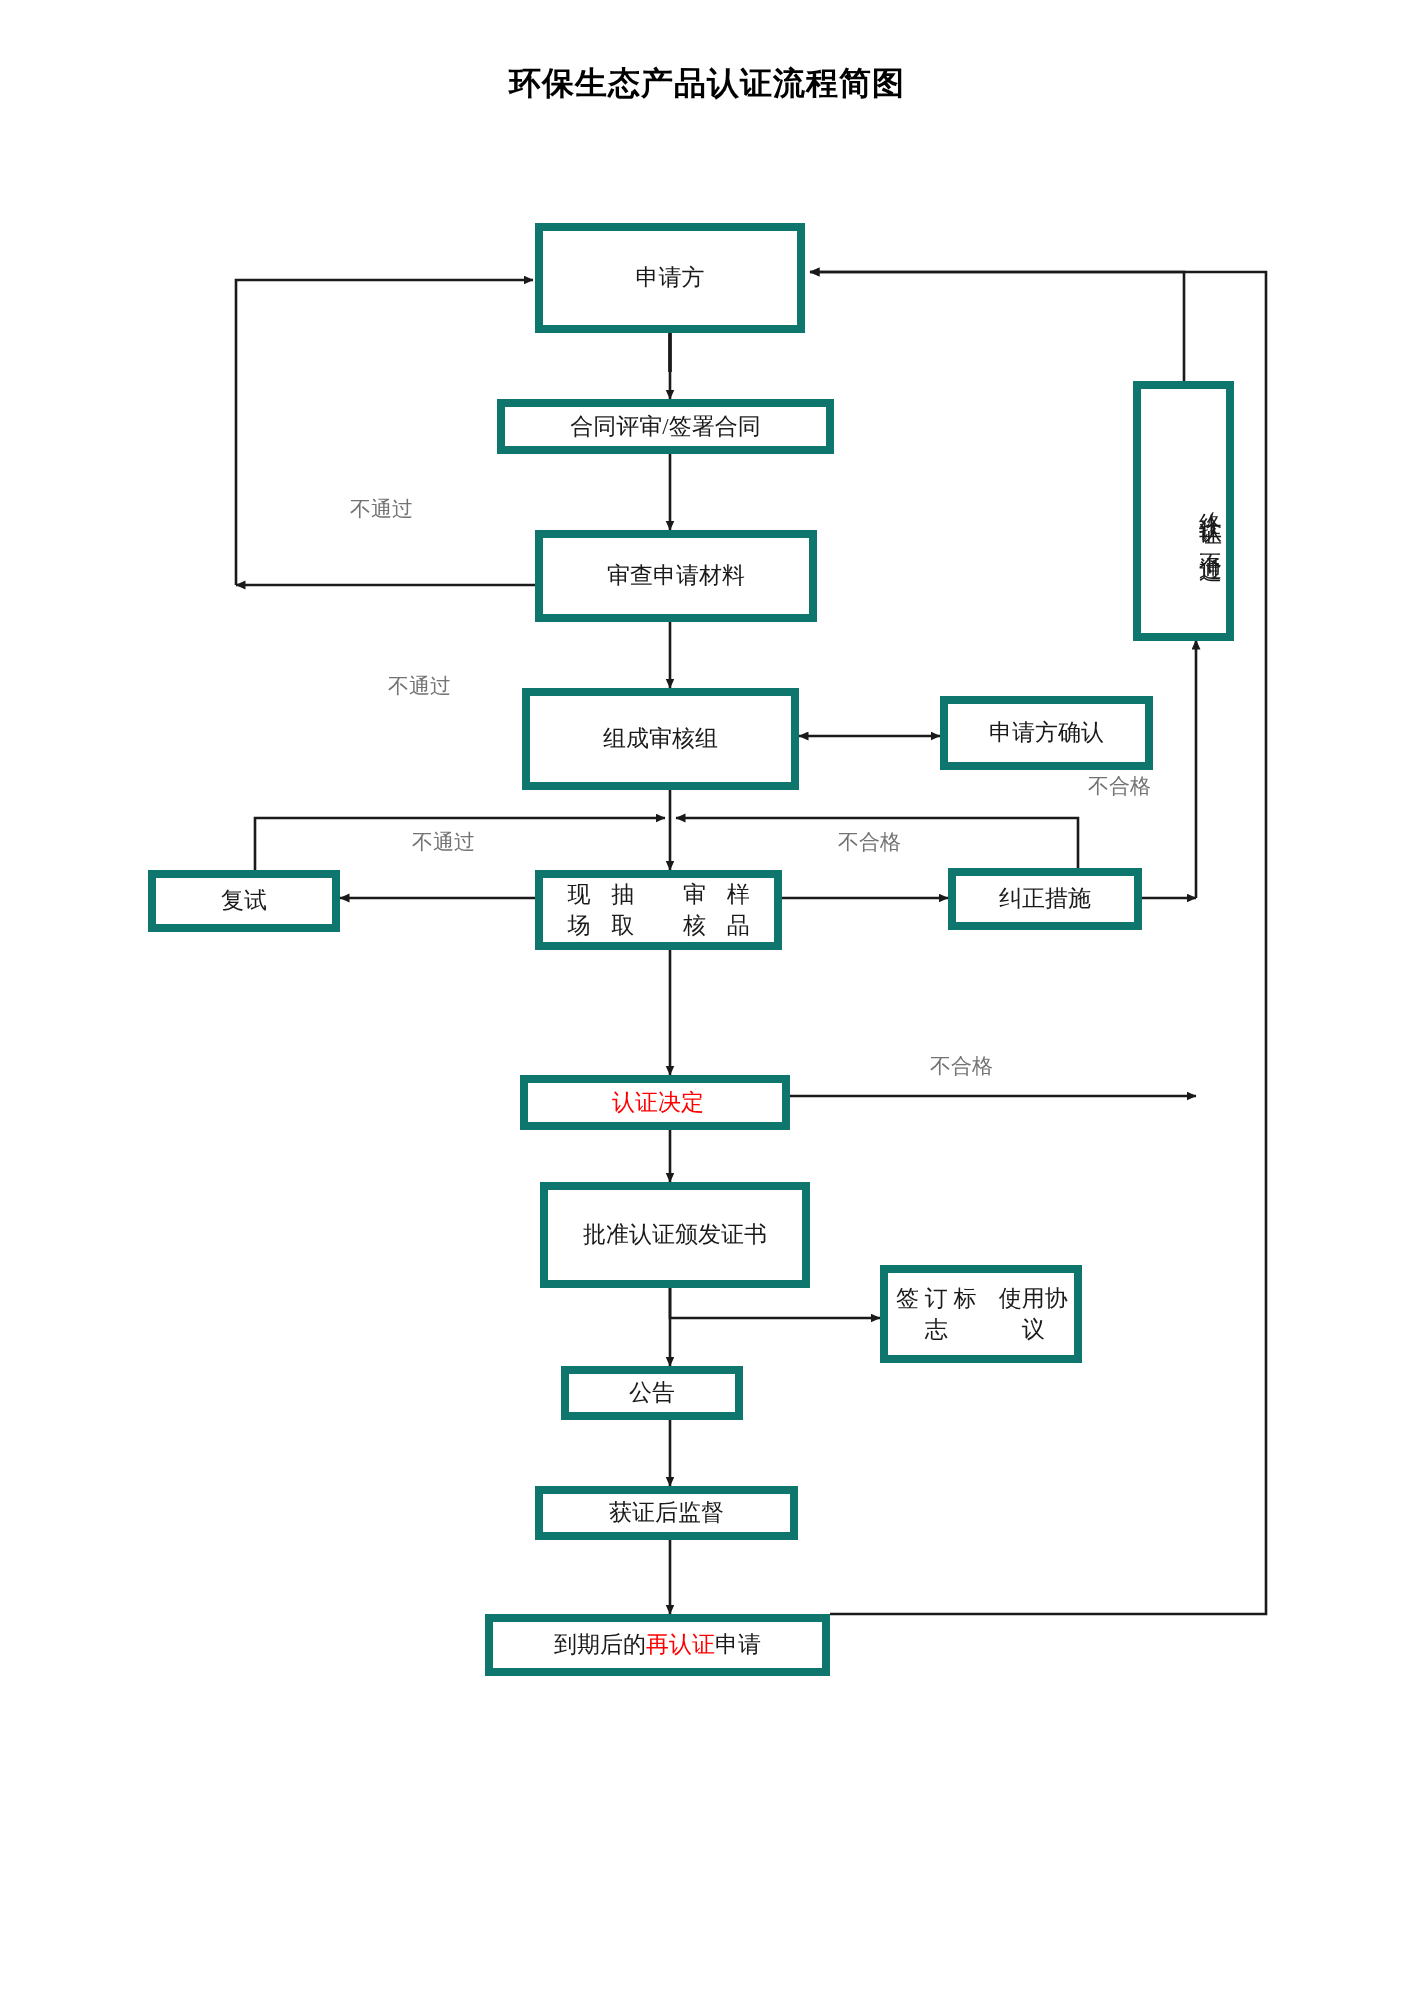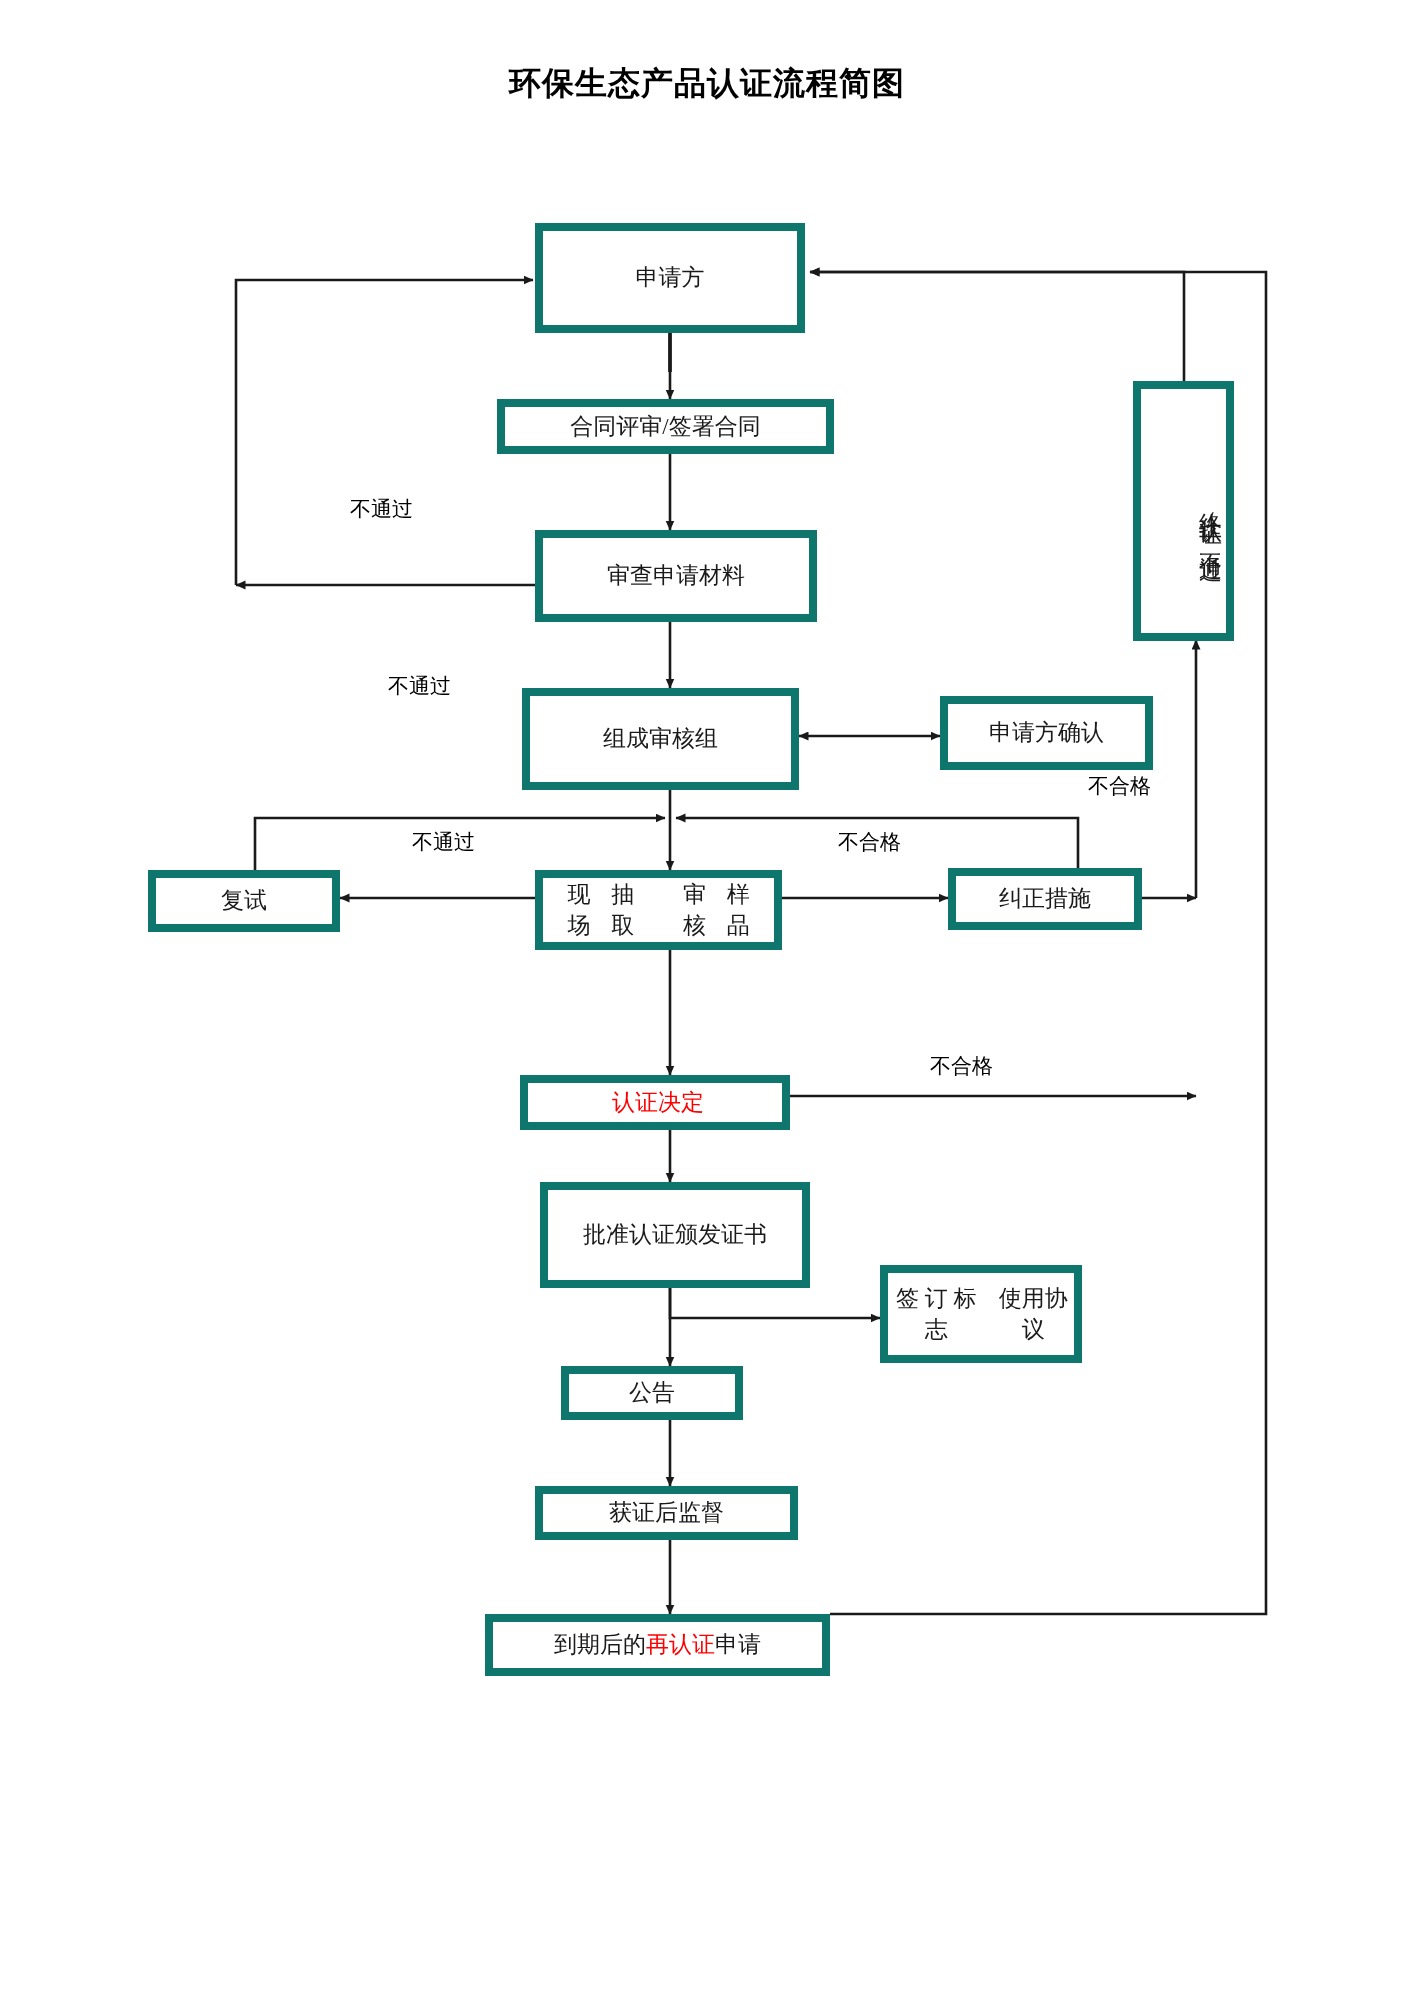--- a/index.html
+++ b/index.html
@@ -62,21 +62,21 @@
   .node .rowpair {
     display: flex;
     width: 100%;
     justify-content: space-around;
     padding: 0 14px;
     box-sizing: border-box;
   }
   .edge-label {
     position: absolute;
     font-size: 21px;
-    color: #000000;
+    color: #737373;
     white-space: nowrap;
     z-index: 4;
     background: transparent;
   }
   .mix-line {
     white-space: nowrap;
   }
   .mix-line .accent {
     color: #ff0000;
   }

